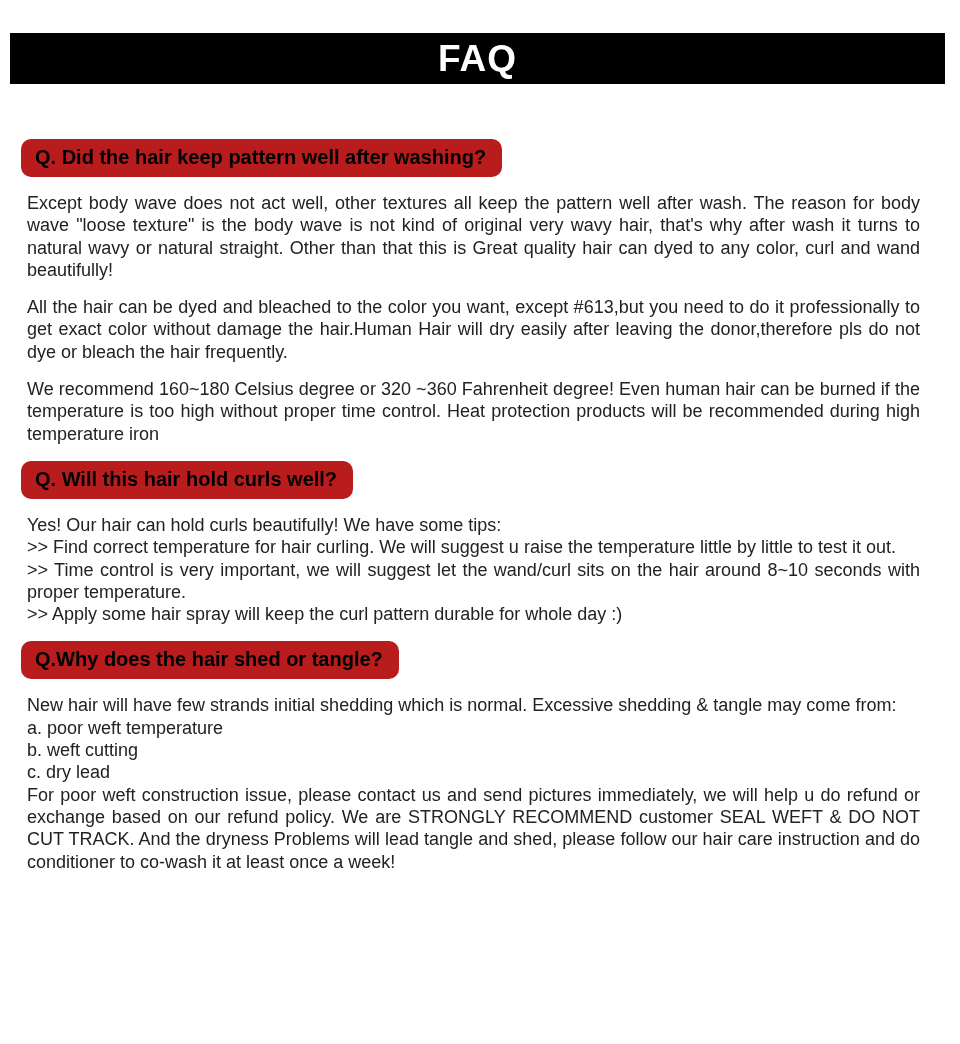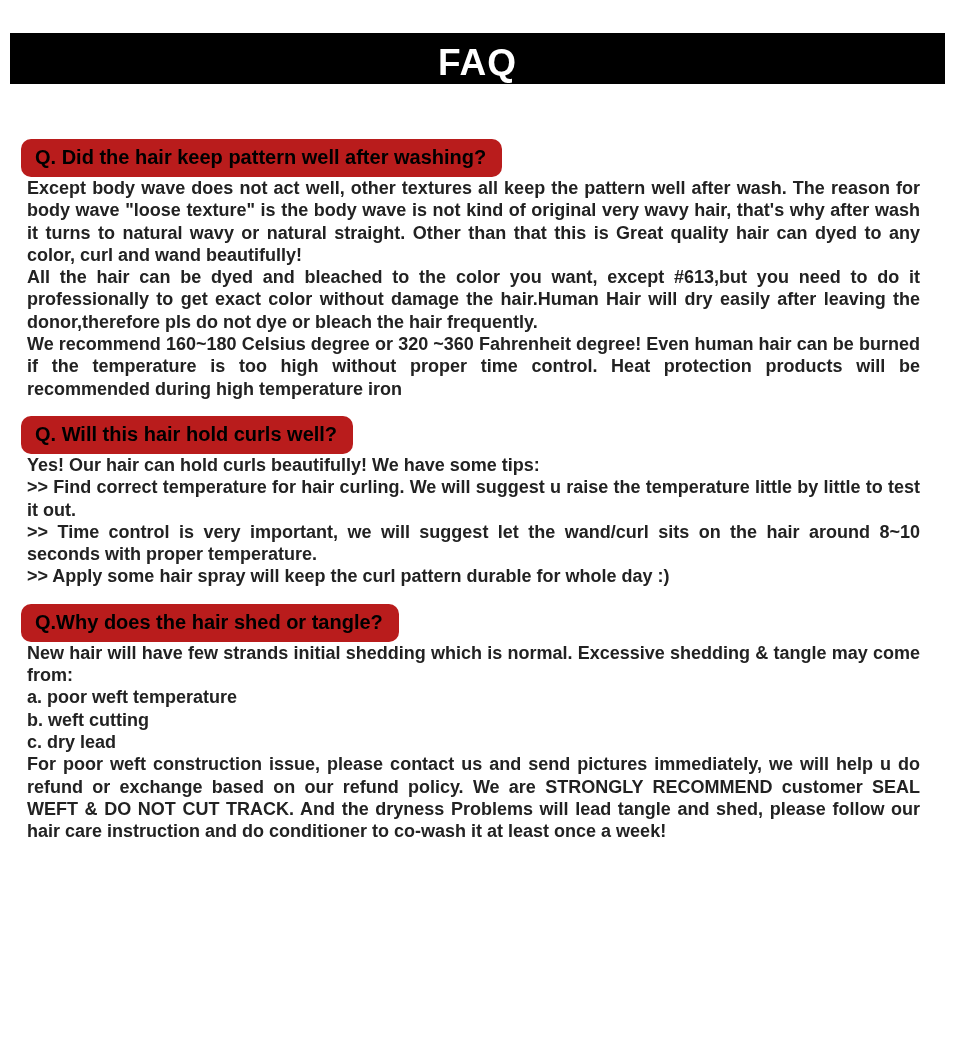--- a/index.html
+++ b/index.html
@@ -12,21 +12,21 @@
   body {
     width: 960px;
     height: 1044px;
     overflow: hidden;
   }
   .banner {
     margin: 33px 15px 0 10px;
     height: 51px;
     background: #000000;
     display: flex;
-    align-items: flex-end;
+    align-items: center;
     justify-content: center;
   }
   .banner-title {
     color: #ffffff;
     font-size: 37px;
     font-weight: bold;
     letter-spacing: 1px;
   }
   .content {
     padding: 0 40px 0 27px;
@@ -40,21 +40,21 @@
     margin: 16px 0 0 -6px;
     font-size: 20px;
     font-weight: 700;
     line-height: 21px;
     color: #000000;
   }
   .faq-item:first-child .question-box {
     margin-top: 55px;
   }
   .answer {
-    font-weight: bold;
+    margin-top: 15px;
   }
   .answer-para {
     font-size: 18px;
     line-height: 22.3px;
     color: #222222;
     text-align: justify;
   }
 </style>
 </head>
 <body>

